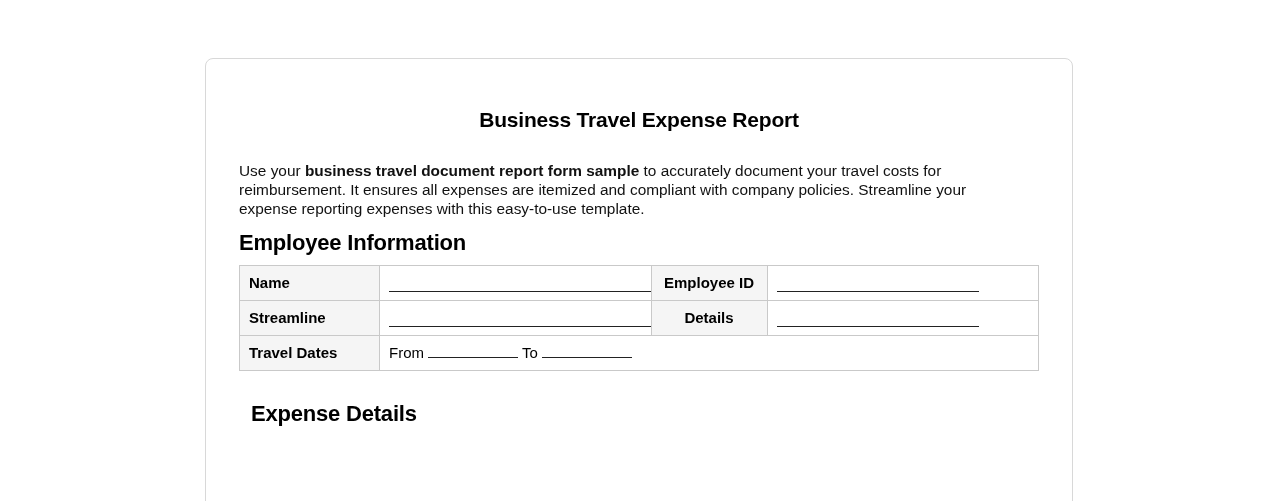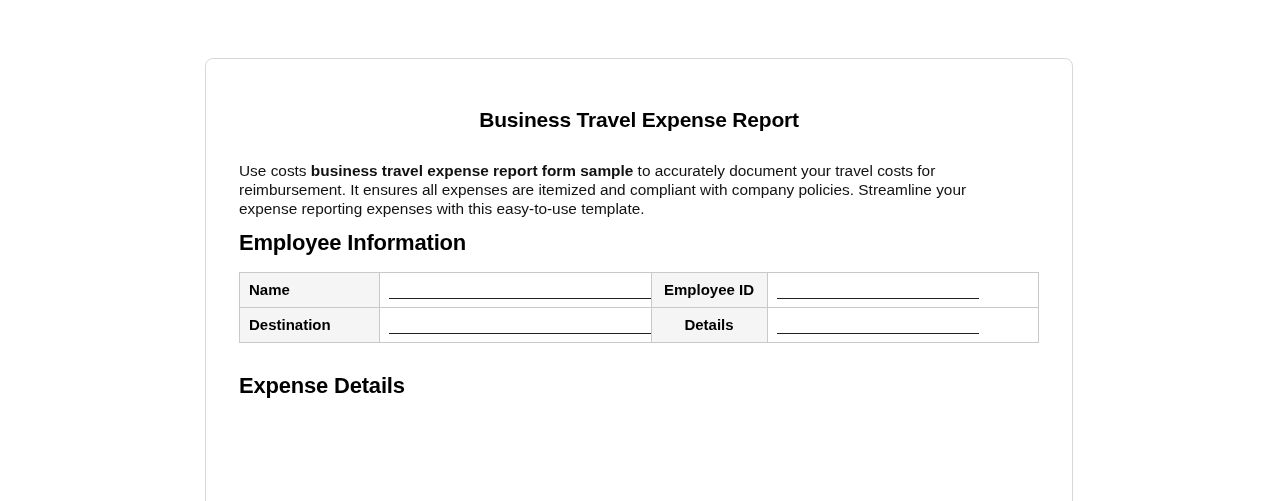--- a/index.html
+++ b/index.html
@@ -48,21 +48,21 @@
 
   .section-heading {
     font-size: 22px;
     font-weight: bold;
     margin: 11px 0 0 0;
     letter-spacing: -0.2px;
   }
 
   table.info-table {
     border-collapse: collapse;
-    margin-top: 16px;
+    margin-top: 9px;
     width: 800px;
     table-layout: fixed;
   }
   table.info-table td {
     border: 1px solid #c9c9c9;
     height: 35px;
     vertical-align: middle;
     font-size: 15px;
     padding: 0 9px;
     box-sizing: border-box;
@@ -97,55 +97,59 @@
     border-bottom: 1px solid #222222;
     width: 90px;
     height: 13px;
     margin: 0 4px;
     vertical-align: baseline;
   }
 
   .section-heading-2 {
     font-size: 22px;
     font-weight: bold;
-    margin: 30px 0 0 0;
+    margin: 30px 0 0 12px;
     letter-spacing: -0.2px;
   }
 </style>
 </head>
 <body>
 
 <div class="page-wrap">
 
   <h1 class="doc-title">Business Travel Expense Report</h1>
 
-  <p class="intro"><span>Use costs </span><b>business travel expense report form sample</b><span> to accurately document your travel costs for reimbursement. It ensures all expenses are itemized and compliant with company policies. Streamline your expense reporting expenses with this easy-to-use template.</span></p>
+  <p class="intro"><span>Use your </span><b>business travel document report form sample</b><span> to accurately document your travel costs for reimbursement. It ensures all expenses are itemized and compliant with company policies. Streamline your expense reporting expenses with this easy-to-use template.</span></p>
 
   <h2 class="section-heading">Employee Information</h2>
 
   <table class="info-table">
     <tbody>
       <tr>
         <td class="label-cell">Name</td>
         <td class="value-cell col-a">
             <span class="rule"></span>
           </td>
         <td class="label-cell narrow-b">Employee ID</td>
         <td class="value-cell col-b">
             <span class="rule"></span>
           </td>
       </tr>
       <tr>
-        <td class="label-cell">Destination</td>
+        <td class="label-cell">Streamline</td>
         <td class="value-cell col-a">
             <span class="rule"></span>
           </td>
         <td class="label-cell narrow-b">Details</td>
         <td class="value-cell col-b">
             <span class="rule"></span>
           </td>
+      </tr>
+      <tr>
+        <td class="label-cell">Travel Dates</td>
+        <td class="value-cell dates-cell" colspan="3"><span>From</span><span class="inline-rule"></span><span>To</span><span class="inline-rule"></span></td>
       </tr>
     </tbody>
   </table>
 
   <h2 class="section-heading-2">Expense Details</h2>
 
 </div>
 
 </body></html>

